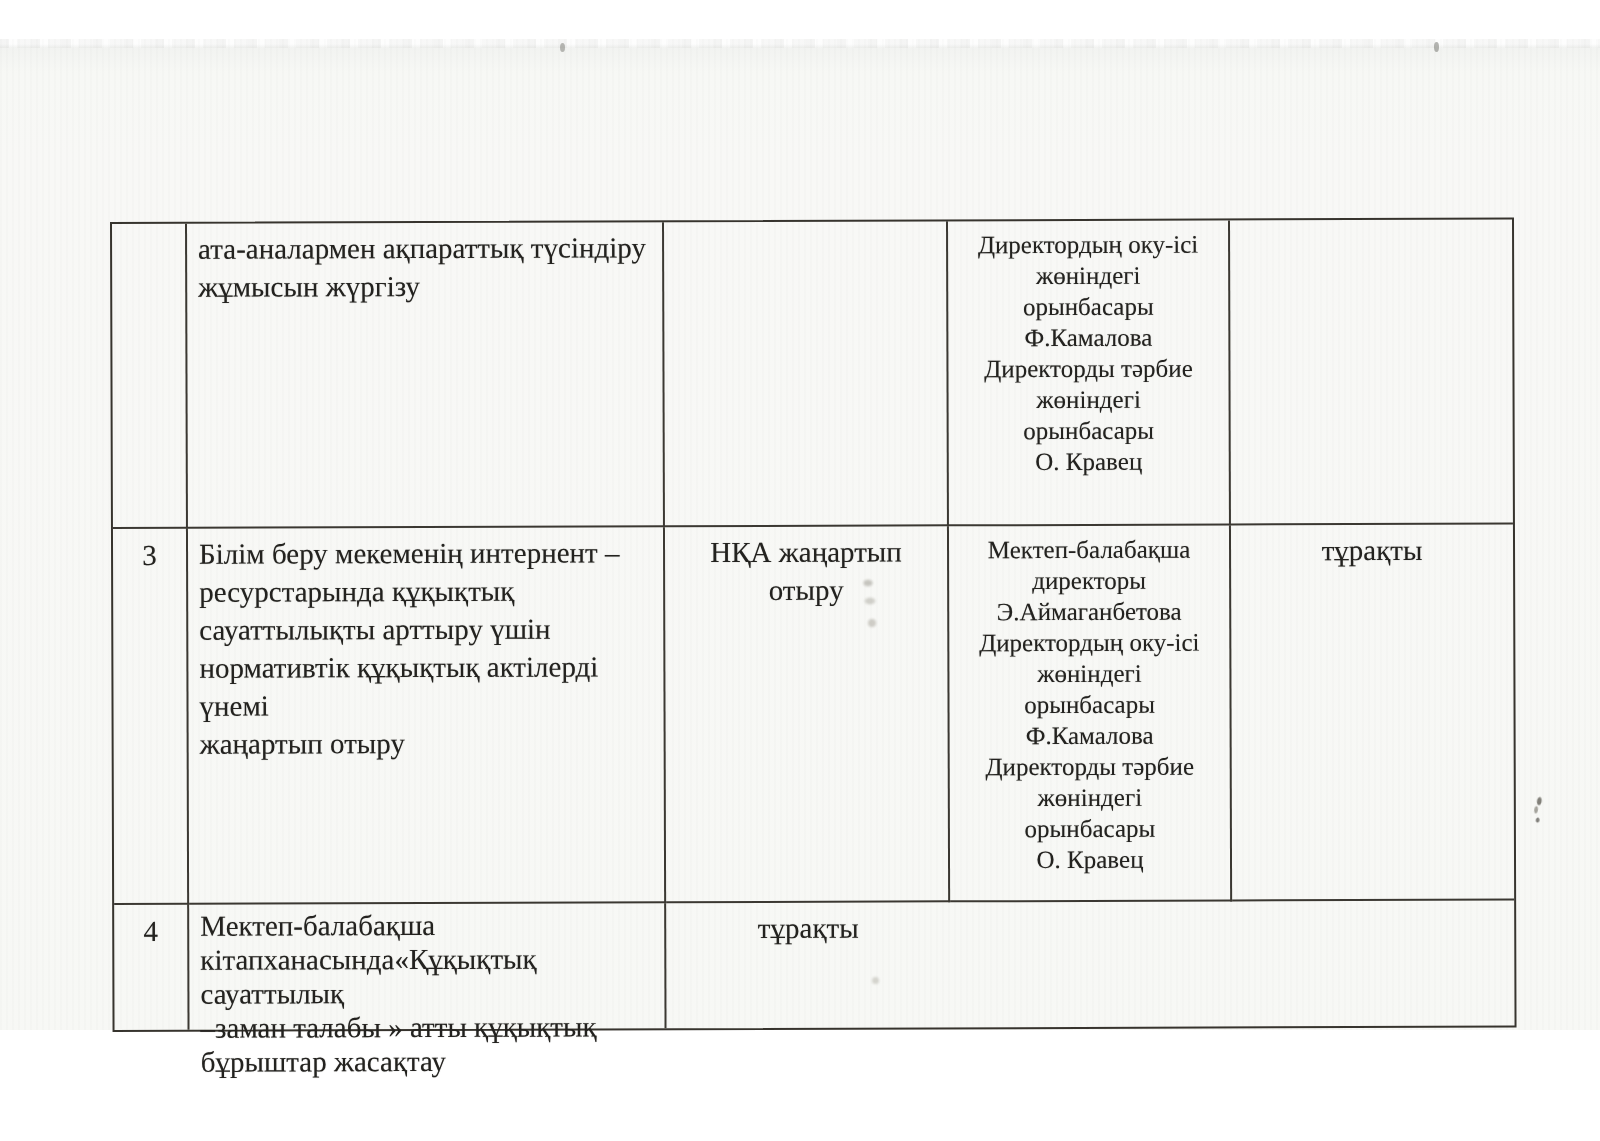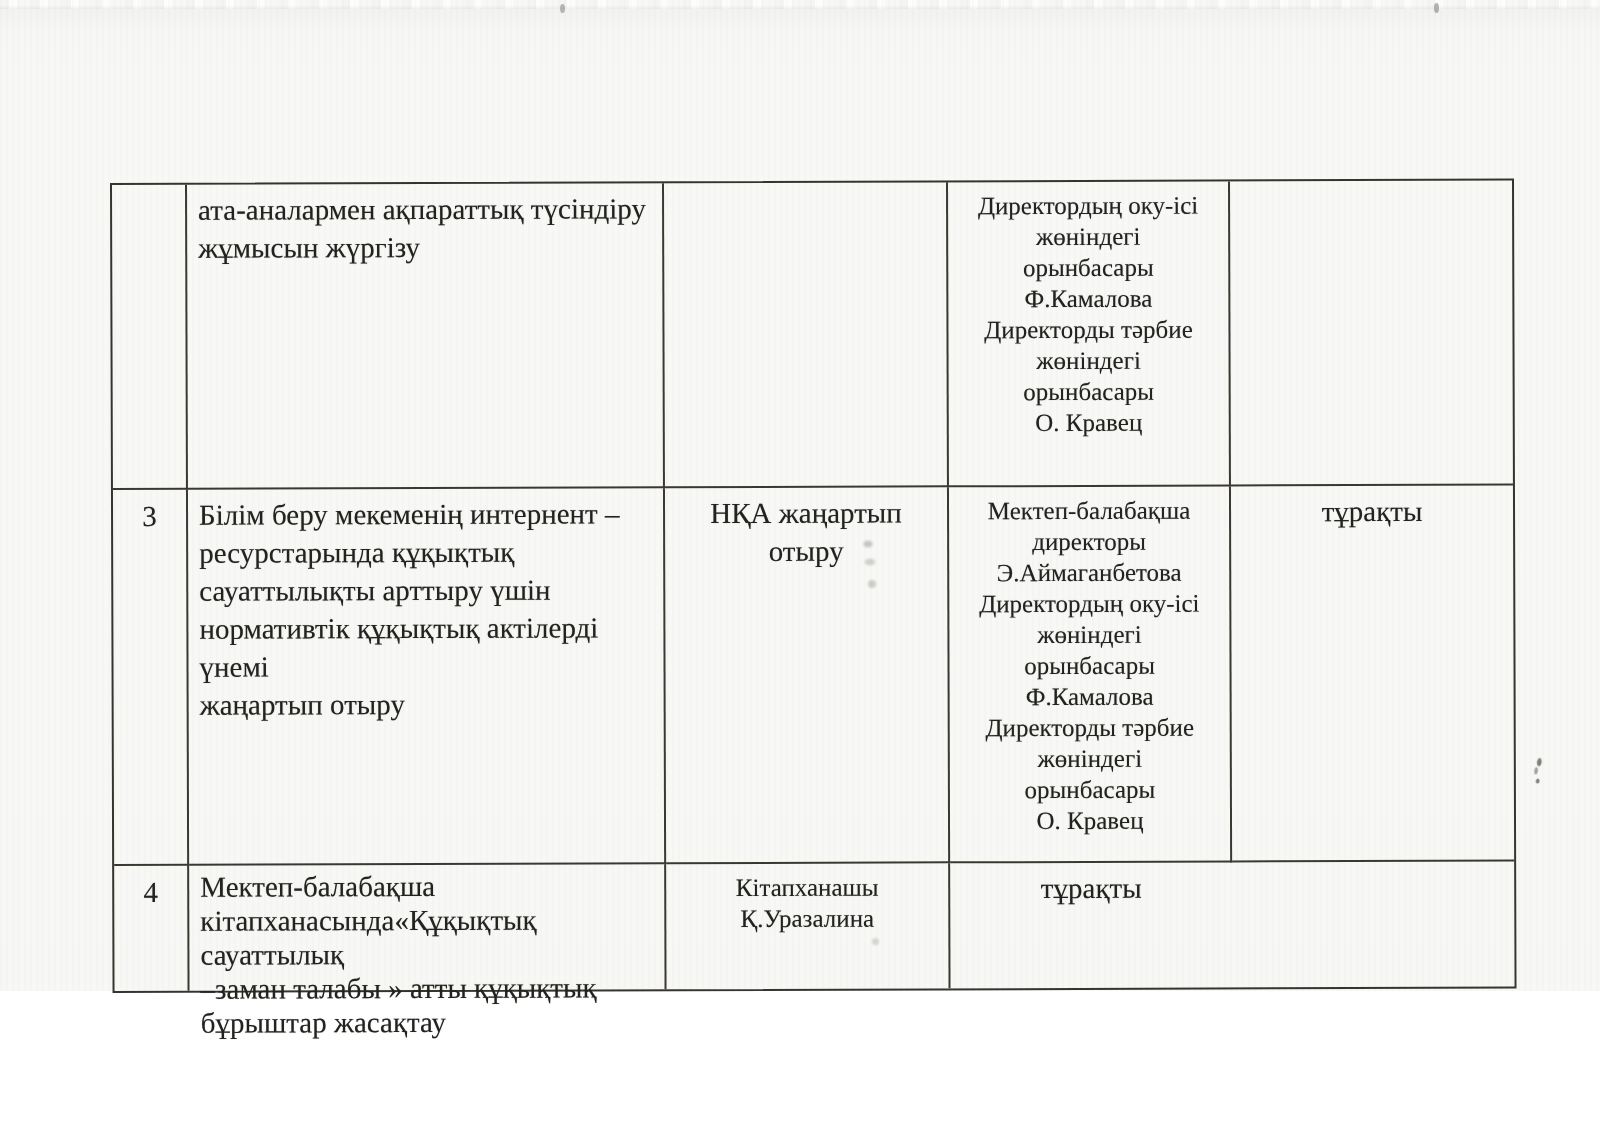--- a/index.html
+++ b/index.html
@@ -9,20 +9,21 @@
     background: #ffffff;
     font-family: "Liberation Serif", "DejaVu Serif", serif;
   }
   .page {
     position: relative;
     width: 1600px; height: 991px;
     background:
       repeating-linear-gradient(90deg, rgba(120,125,118,0.022) 0 2px, rgba(255,255,255,0) 2px 6px),
       linear-gradient(180deg, #ffffff 0px, #ffffff 5px, #f2f3f1 9px, #f7f8f5 34px, #f8f8f6 120px, #f7f8f5 1141px);
     color: #23221f;
+    margin-top: 39px;
   }
   
   .scan-edge {
     position: absolute; left: 0; top: 0; width: 1600px; height: 9px;
     background:
       repeating-linear-gradient(90deg, rgba(140,142,136,0.18) 0 9px, rgba(190,192,186,0.06) 9px 17px, rgba(150,152,146,0.14) 17px 31px);
     opacity: 0.5;
   }
   .doc-table {
     position: absolute; left: 110px; top: 183px;
@@ -125,22 +126,20 @@
 жөніндегі
 орынбасары
 О. Кравец</div>
     <div class="cell c-term last-col">тұрақты</div>
 
     <div class="cell c-num last-row">4</div>
     <div class="cell c-task tight last-row">Мектеп-балабақша
 кітапханасында«Құқықтық сауаттылық
 –заман талабы » атты құқықтық
 бұрыштар жасақтау</div>
-    <div class="cell c-resp last-row">Кітапханашы
-Қ.Уразалина</div>
     <div class="cell c-term last-col last-row">тұрақты</div>
 
   </div>
 
   <div class="speck speck-squiggle"></div>
   <div class="speck speck-smudge1"></div>
   <div class="speck speck-dot1"></div>
   <div class="speck speck-dot2"></div>
   <div class="speck speck-dot3"></div>
   <div class="speck speck-dot4"></div>

